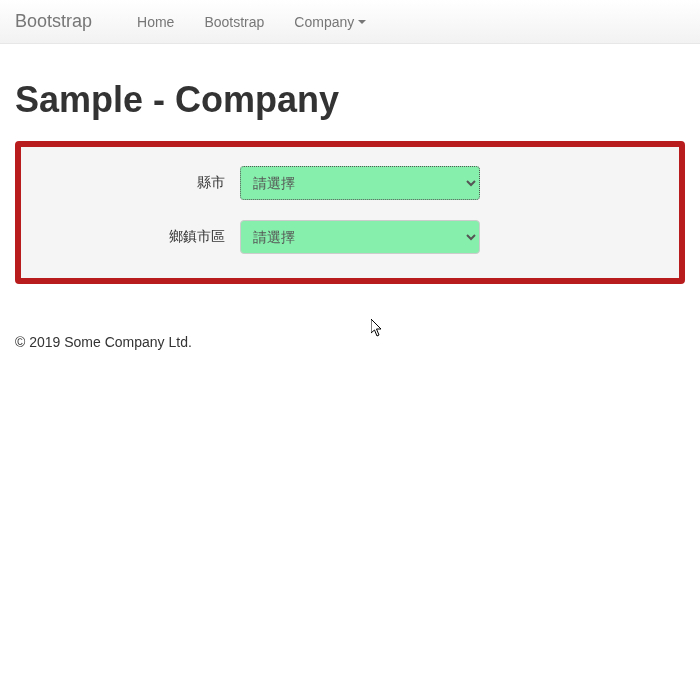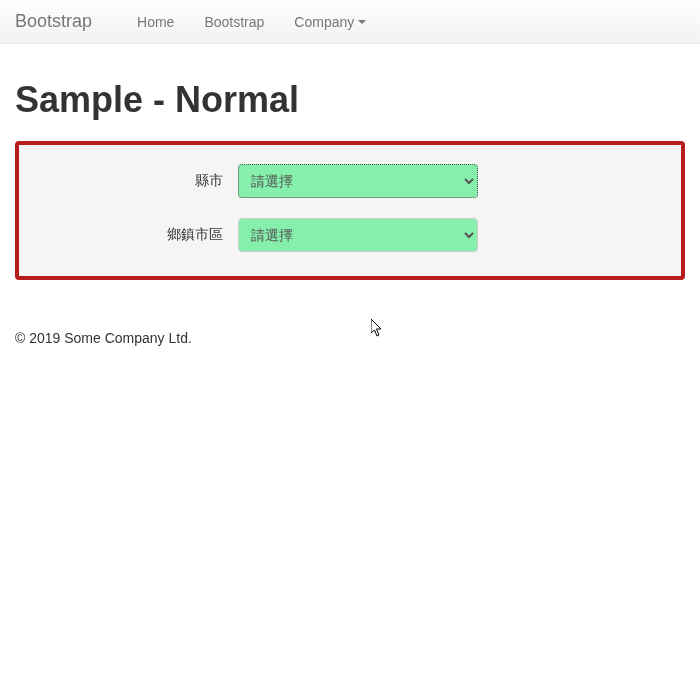--- a/index.html
+++ b/index.html
@@ -42,21 +42,21 @@
     }
     h1 {
       font-size: 36px;
       font-weight: 600;
       margin: 20px 0;
       color: #333;
     }
     
     .well {
       background: #f5f5f5;
-      border: 4px solid #b91c1c;
+      border: 6px solid #b91c1c;
       border-radius: 4px;
       padding: 19px;
       margin-bottom: 20px;
     }
     
     .form-group {
       display: flex;
       align-items: center;
       margin-bottom: 20px;
     }
@@ -106,21 +106,21 @@
   <a class="nav-item">
       <span>Bootstrap</span>
     </a>
   <a class="nav-item">
     <span>Company</span>
     <span class="caret"></span>
   </a>
 </div>
 
 <div class="container">
-  <h1>Sample - Normal</h1>
+  <h1>Sample - Company</h1>
 
   <div class="well">
     <div class="form-group">
       <label class="control-label">縣市</label>
       <select class="form-control focused">
         <option>請選擇</option>
       </select>
     </div>
     <div class="form-group">
       <label class="control-label">鄉鎮市區</label>

